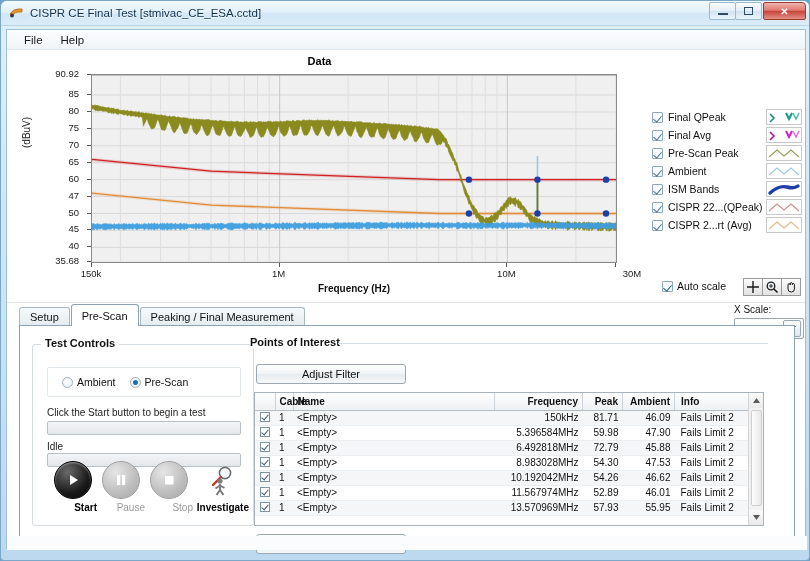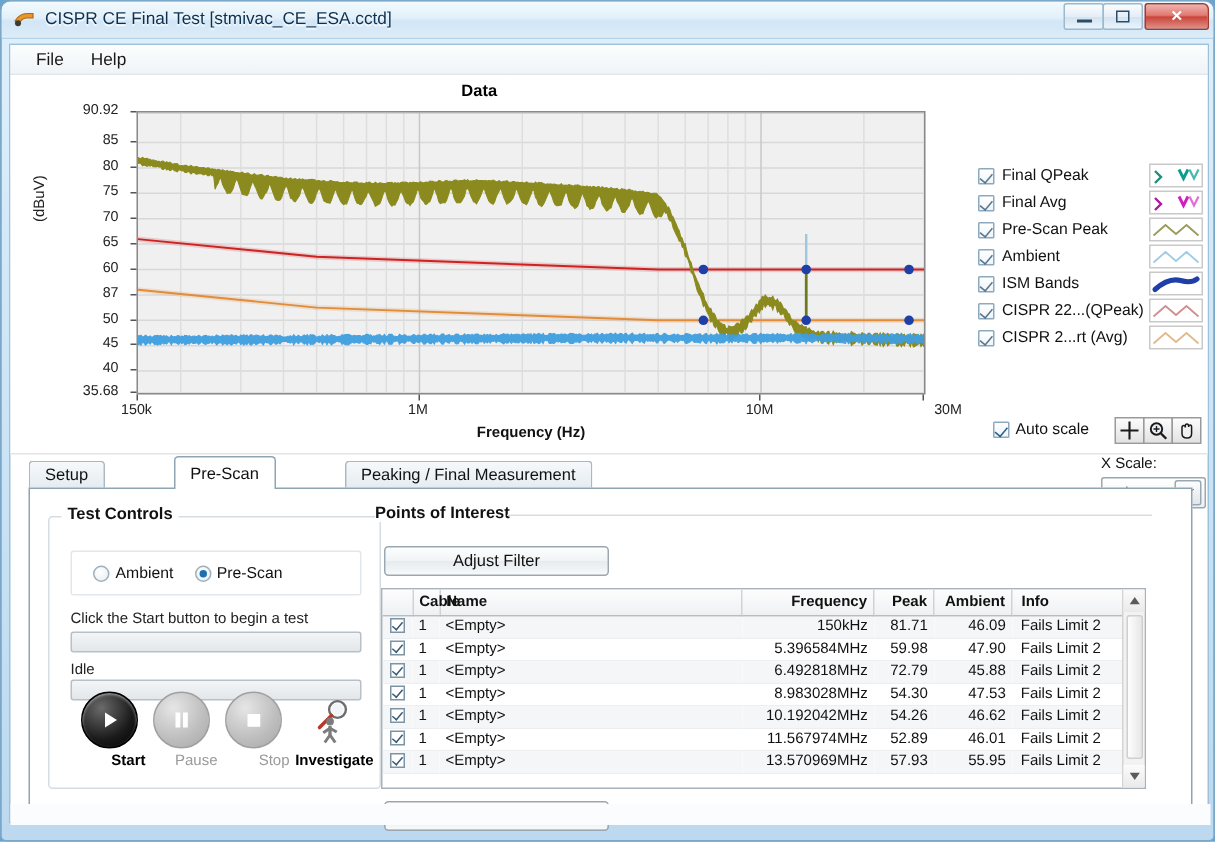--- a/index.html
+++ b/index.html
@@ -181,21 +181,21 @@
     width: 18px; height: 17px; margin-right: 2px;
     border: 1px solid #9aa7b0;
     background: linear-gradient(180deg,#fdfdfd,#dfe6eb);
     display: flex; align-items: center; justify-content: center;
     border-radius: 2px;
   }
   
   #tabs-area { position: absolute; left: 0; top: 274px; width: 800px; height: 246px; }
   #tabstrip {
     position: absolute; left: 12px; top: 0;
-    display: flex; align-items: flex-end; height: 22px; gap: 45px;
+    display: flex; align-items: flex-end; height: 22px;
   }
   .tab {
     height: 19px; padding: 0 10px;
     border: 1px solid #aab8c2; border-bottom: none;
     background: linear-gradient(180deg,#f6f9fb,#e4ebf0);
     font-size: 11px; color: #111;
     display: flex; align-items: center;
     border-radius: 3px 3px 0 0;
     margin-right: 1px;
   }
@@ -566,21 +566,21 @@
         </div>
       </div>
     <div class="ytick-label" style="top: 205px; left: 30px;">35.68</div>
         <div class="ytick-mark" style="top: 211px; left: 80px;"></div>
         <div class="ytick-label" style="top: 190.376px; left: 30px;">40</div>
         <div class="ytick-mark" style="top: 196.376px; left: 80px;"></div>
         <div class="ytick-label" style="top: 173.45px; left: 30px;">45</div>
         <div class="ytick-mark" style="top: 179.45px; left: 80px;"></div>
         <div class="ytick-label" style="top: 156.524px; left: 30px;">50</div>
         <div class="ytick-mark" style="top: 162.524px; left: 80px;"></div>
-        <div class="ytick-label" style="top: 139.597px; left: 30px;">87</div>
+        <div class="ytick-label" style="top: 139.597px; left: 30px;">47</div>
         <div class="ytick-mark" style="top: 145.597px; left: 80px;"></div>
         <div class="ytick-label" style="top: 122.671px; left: 30px;">60</div>
         <div class="ytick-mark" style="top: 128.671px; left: 80px;"></div>
         <div class="ytick-label" style="top: 105.745px; left: 30px;">65</div>
         <div class="ytick-mark" style="top: 111.745px; left: 80px;"></div>
         <div class="ytick-label" style="top: 88.819px; left: 30px;">70</div>
         <div class="ytick-mark" style="top: 94.819px; left: 80px;"></div>
         <div class="ytick-label" style="top: 71.8928px; left: 30px;">75</div>
         <div class="ytick-mark" style="top: 77.8928px; left: 80px;"></div>
         <div class="ytick-label" style="top: 54.9667px; left: 30px;">80</div>

